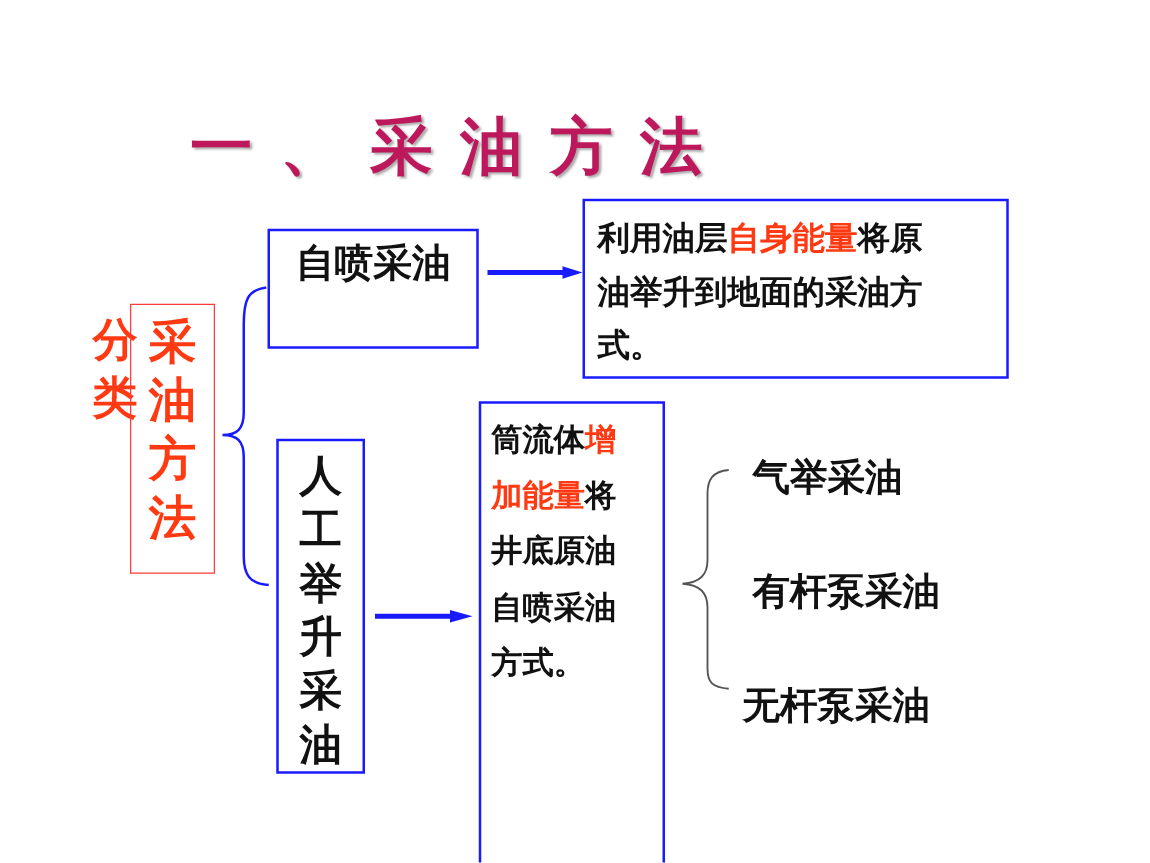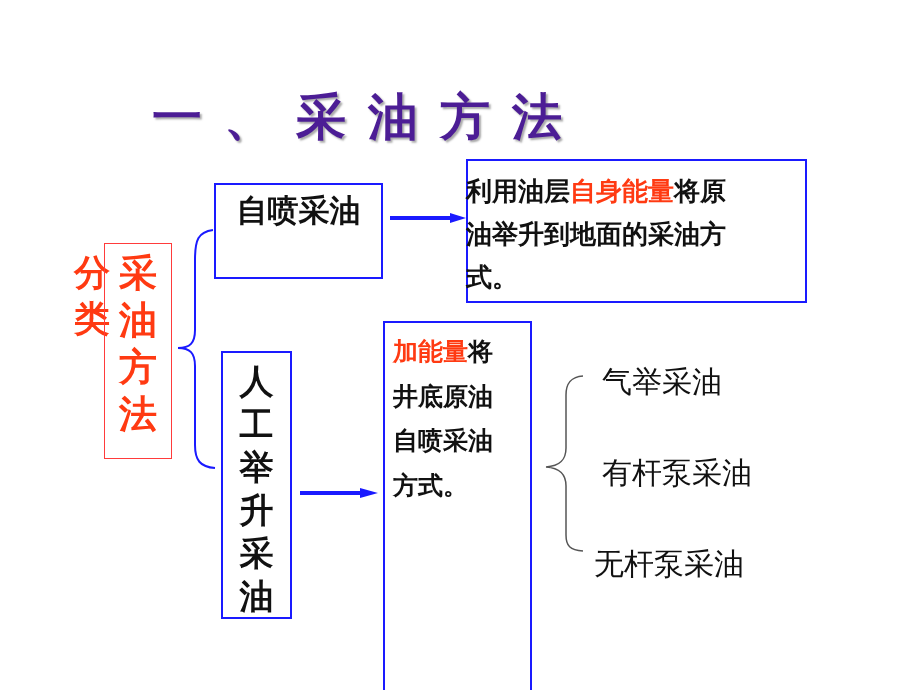--- a/index.html
+++ b/index.html
@@ -1,38 +1,38 @@
 <!DOCTYPE html>
 <html><head>
 <meta charset="utf-8">
 <style>
   html, body { margin: 0; padding: 0; }
   body { width: 920px; height: 690px; background: #ffffff; position: relative; overflow: hidden;
          font-family: "DejaVu Sans", "Liberation Sans", sans-serif; }
   .abs { position: absolute; }
-  .title { left: 152px; top: 84px; font-size: 50px; font-weight: bold; color: #4c1d95;
+  .title { left: 152px; top: 84px; font-size: 50px; font-weight: bold; color: #be185d;
            letter-spacing: 22px; text-shadow: 2px 2px 2px #aaaaaa; white-space: nowrap; }
   .box { position: absolute; box-sizing: border-box; }
   .blue { border: 2px solid #1a1aff; }
   .red { border: 1.5px solid #ff3b3b; }
   .txt { font-weight: bold; color: #111; }
   .hl { color: #ff3a12; }
   .vert { font-weight: bold; display: flex; flex-direction: column; align-items: center; }
   .cls-label { left: 72px; top: 250px; font-size: 36px; color: #ff3a12; line-height: 46px; font-weight: bold; width: 40px; text-align:center;}
   .method-box { left: 104px; top: 243px; width: 68px; height: 216px; }
   .method-text { left: 104px; top: 250px; width: 68px; font-size: 38px; color: #ff3a12; line-height: 47px; text-align:center; font-weight:bold;}
   .zp-box { left: 214px; top: 183px; width: 169px; height: 96px; }
   .zp-text { left: 214px; top: 190px; width: 169px; text-align: center; font-size: 31px; }
   .zp-desc-box { left: 466px; top: 159px; width: 341px; height: 144px; }
-  .zp-desc { left: 466px; top: 170px; width: 325px; font-size: 26px; line-height: 43px; }
+  .zp-desc { left: 478px; top: 170px; width: 325px; font-size: 26px; line-height: 43px; }
   .rg-box { left: 221px; top: 351px; width: 71px; height: 268px; }
   .rg-text { left: 221px; top: 360px; width: 71px; font-size: 34px; line-height: 43px; text-align:center; color:#111;}
   .rg-desc-box { left: 383px; top: 321px; width: 149px; height: 400px; }
   .rg-desc { left: 393px; top: 330px; width: 136px; font-size: 25px; line-height: 44.5px; }
-  .sub { font-size: 30px; font-weight: normal; color: #111; white-space: nowrap; }
+  .sub { font-size: 30px; font-weight: bold; color: #111; white-space: nowrap; }
 </style>
 </head>
 <body>
 
 <div class="abs title">一、采油方法</div>
 
 <div class="abs cls-label">
   <div>分</div>
   <div>类</div>
 </div>
@@ -77,20 +77,21 @@
   <div>人</div>
   <div>工</div>
   <div>举</div>
   <div>升</div>
   <div>采</div>
   <div>油</div>
 </div>
 
 <div class="box blue rg-desc-box"></div>
 <div class="abs txt rg-desc">
+  <div><span>筒流体</span><span class="hl">增</span></div>
   <div><span class="hl">加能量</span><span>将</span></div>
   <div>井底原油</div>
   <div>自喷采油</div>
   <div>方式。</div>
 </div>
 
 <div class="abs sub" style="left:602px;top:362px">气举采油</div>
 <div class="abs sub" style="left:602px;top:453px">有杆泵采油</div>
 <div class="abs sub" style="left:594px;top:544px">无杆泵采油</div>
 

